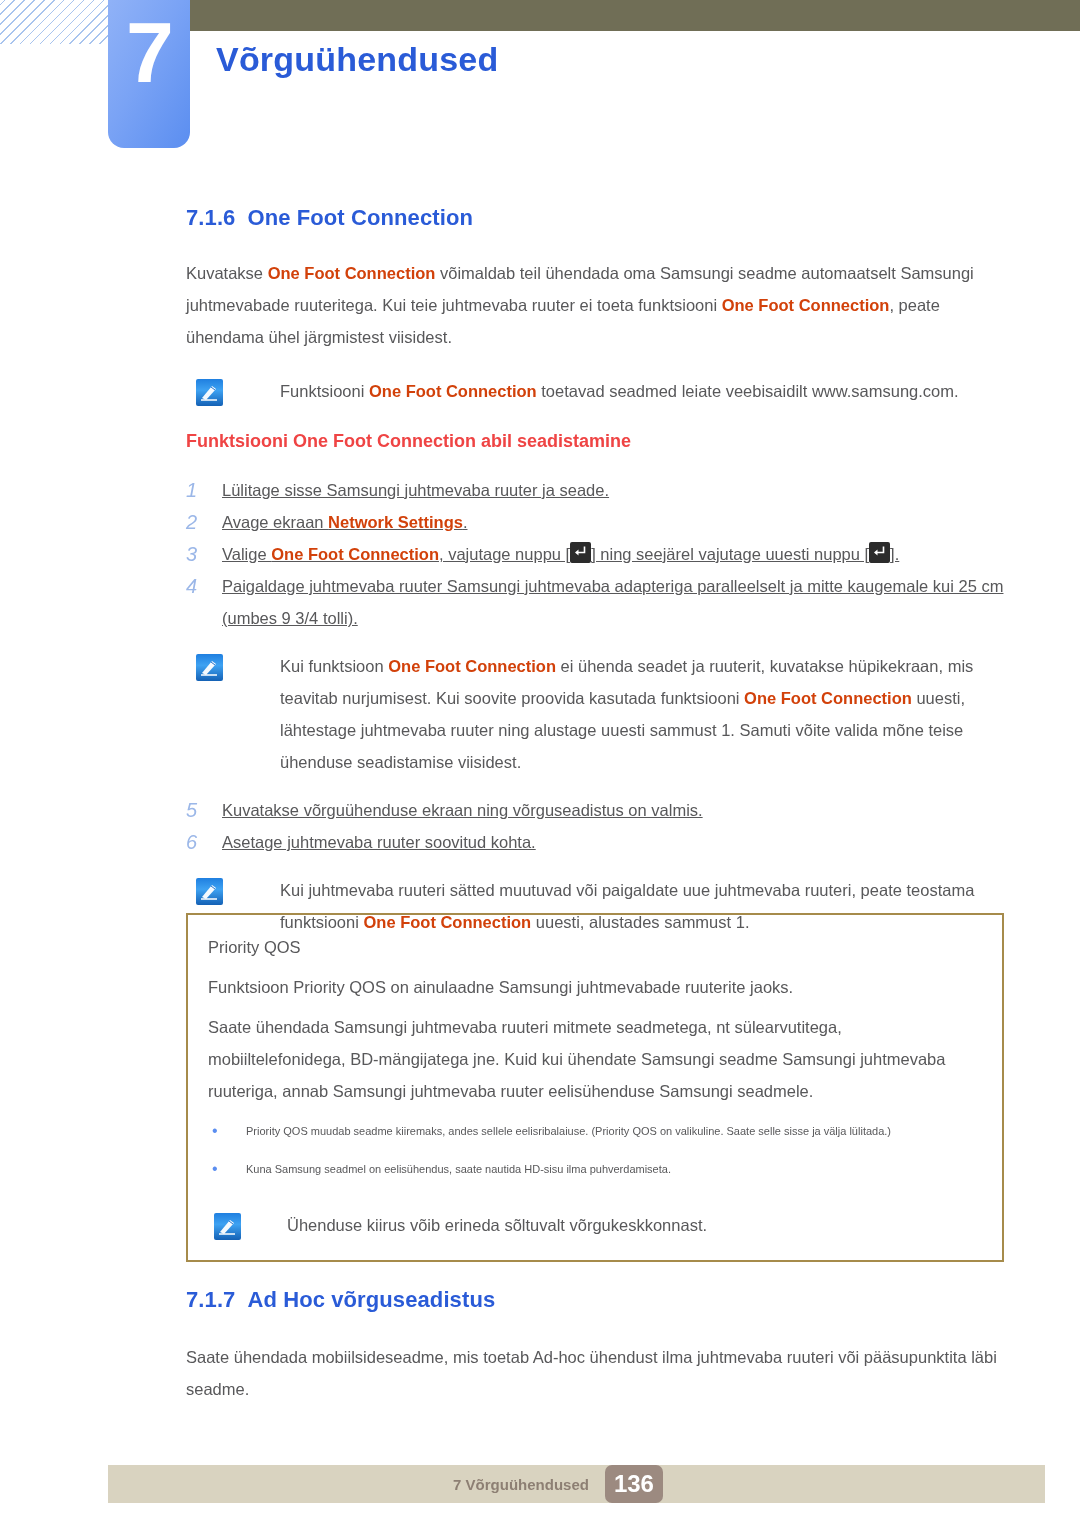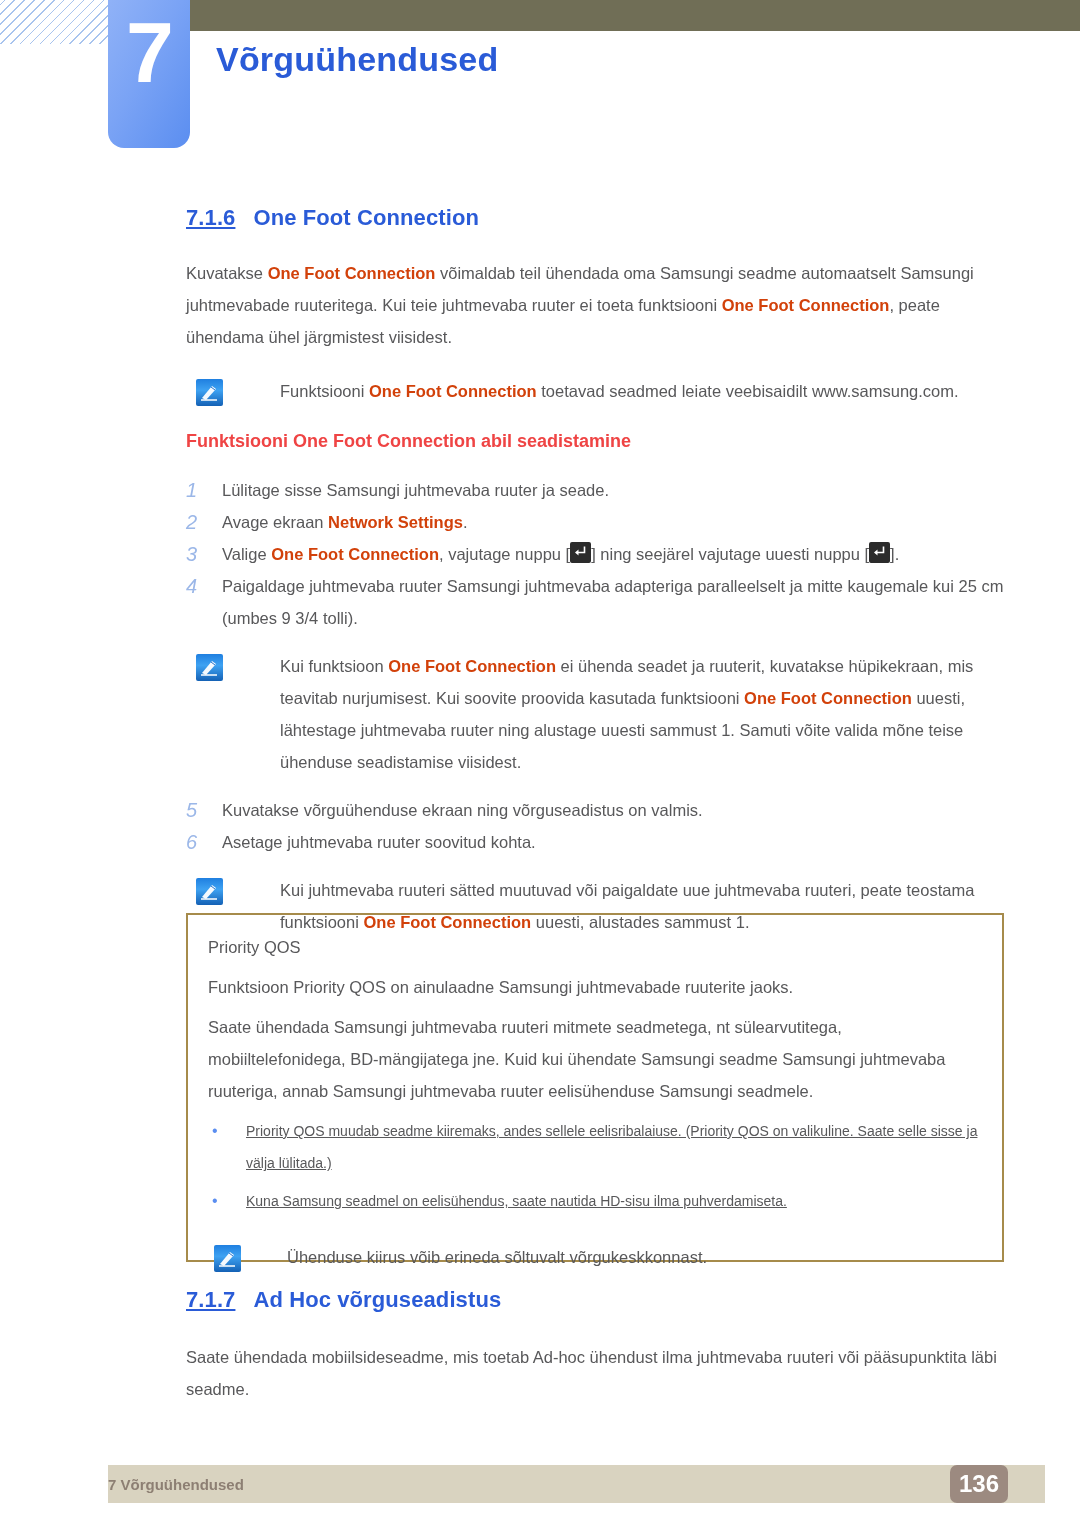--- a/index.html
+++ b/index.html
@@ -77,21 +77,21 @@
     width: 818px;
   }
 
   h2.section-heading {
     margin: 0;
     font-size: 22px;
     font-weight: bold;
     color: #2a5bd7;
     letter-spacing: 0.1px;
   }
-  h2.section-heading .num { margin-right: 18px; text-decoration: underline; }
+  h2.section-heading .num { margin-right: 12px; }
 
   p.body-text {
     margin: 0;
     font-size: 16.5px;
     line-height: 32px;
     color: #58585a;
   }
 
   .hl { color: #d2410a; font-weight: bold; }
 
@@ -139,20 +139,21 @@
     font-style: italic;
     color: #9bb7e8;
     line-height: 32px;
     font-weight: normal;
   }
   .step-text {
     font-size: 16.5px;
     line-height: 32px;
     color: #58585a;
     flex: 1 1 auto;
+    text-decoration: underline;
   }
 
   
   .keycap {
     display: inline-block;
     width: 17px;
     height: 17px;
     background: #2b2b2b;
     border: 2px solid #2b2b2b;
     border-radius: 2px;
@@ -187,38 +188,37 @@
   .bullet-dot {
     flex: 0 0 auto;
     width: 34px;
     line-height: 32px;
     color: #5b8ef0;
     font-size: 16px;
     text-align: left;
     padding-left: 4px;
   }
   .bullet-text {
-    font-size: 14px;
+    font-size: 11px;
     line-height: 32px;
     color: #58585a;
     flex: 1 1 auto;
-    text-decoration: underline;
   }
 
   
   #footer {
     position: absolute;
     left: 108px;
     bottom: 24px;
     width: 937px;
     height: 38px;
     background: #d9d3c0;
     display: flex;
     align-items: center;
-    justify-content: space-between;
+    justify-content: center;
   }
   #footer-text {
     font-size: 15px;
     font-weight: bold;
     color: #8d7f73;
     margin-right: 16px;
   }
   #footer-page {
     width: 58px;
     height: 38px;

